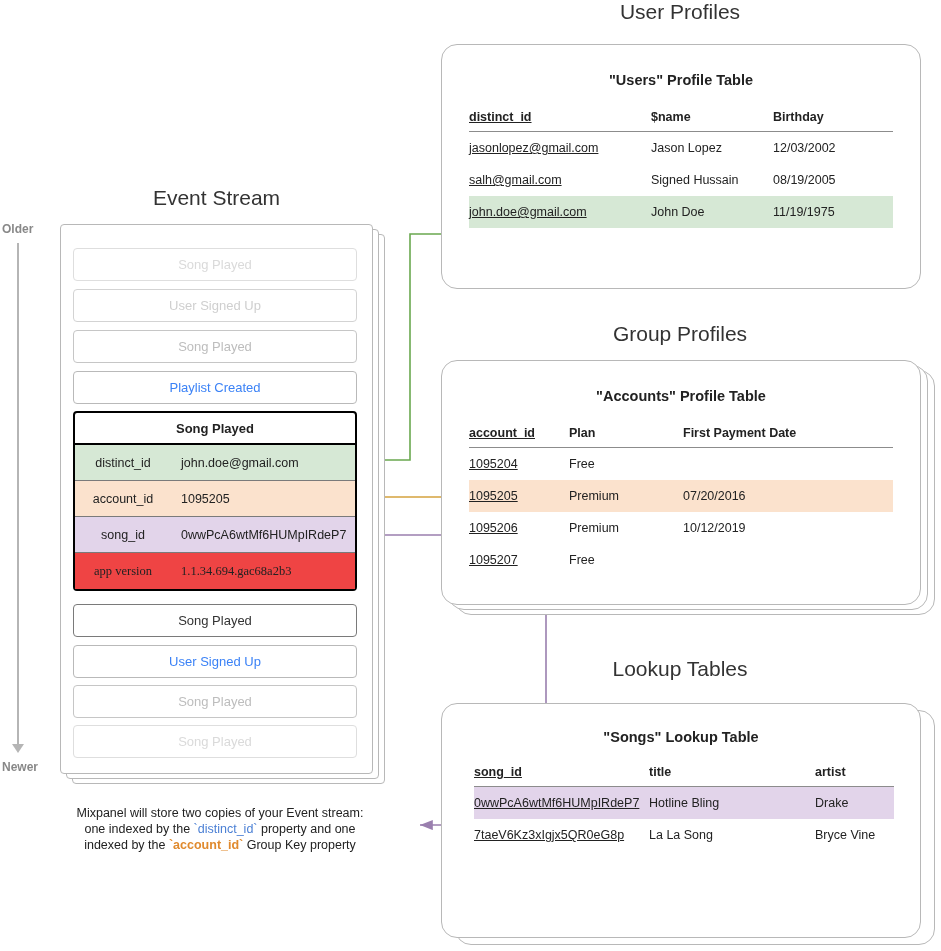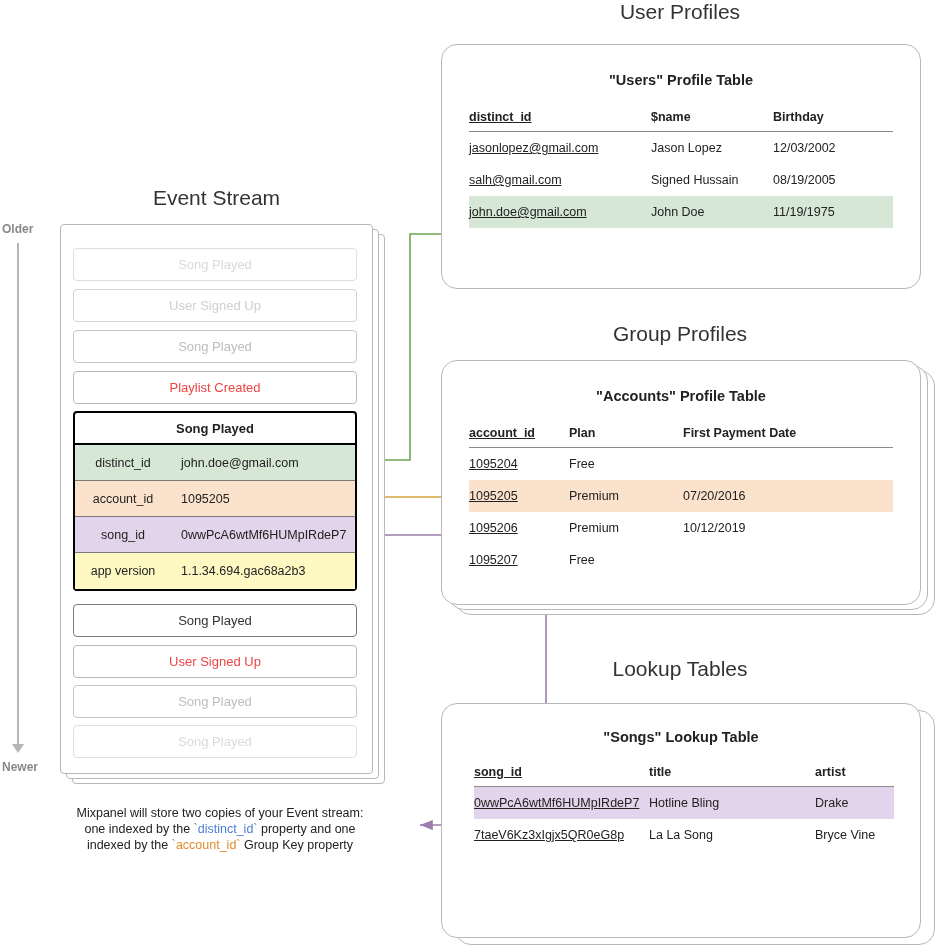--- a/index.html
+++ b/index.html
@@ -58,21 +58,21 @@
     font-size: 13px;
     display: flex;
     align-items: center;
     justify-content: center;
     color: #333333;
     box-sizing: border-box;
   }
   .ev-faded-1 { color: #dadada; border-color: #dedede; }
   .ev-faded-2 { color: #cfcfcf; border-color: #d3d3d3; }
   .ev-faded-3 { color: #bdbdbd; border-color: #c6c6c6; }
-  .ev-faded-4 { color: #ef4444; border-color: #b9b9b9; }
+  .ev-faded-4 { color: #3b82f6; border-color: #b9b9b9; }
   .ev-normal  { color: #333333; border-color: #7a7a7a; }
 
   
   #event-card {
     position: absolute;
     left: 12px;
     top: 186px;
     width: 284px;
     border: 2px solid #000000;
     border-radius: 4px;
@@ -105,21 +105,21 @@
     color: #222222;
     flex: none;
   }
   .prop-val {
     padding-left: 10px;
     color: #222222;
   }
   .row-green  { background: #d6e8d5; }
   .row-orange { background: #fbe2cd; }
   .row-purple { background: #e2d4ea; }
-  .row-plain  { background: #fef9c3; }
+  .row-plain  { background: #ef4444; font-family: Liberation Serif, serif; }
 
   
   #axis-older, #axis-newer {
     font-size: 12px;
     color: #888888;
     font-weight: bold;
   }
   #axis-line {
     position: absolute;
     left: 17px;
@@ -142,21 +142,21 @@
   #stream-caption {
     left: 55px;
     top: 805px;
     width: 330px;
     text-align: center;
     font-size: 12.5px;
     line-height: 16px;
     color: #222222;
   }
   .code-blue { color: #4a7fd4; }
-  .code-orange { color: #e08a2e; }
+  .code-orange { color: #e08a2e; font-weight: bold; }
 
   
   .table-card {
     position: absolute;
     background: #ffffff;
     border: 1.5px solid #b8b8b8;
     border-radius: 16px;
   }
   .tbl-title {
     text-align: center;

